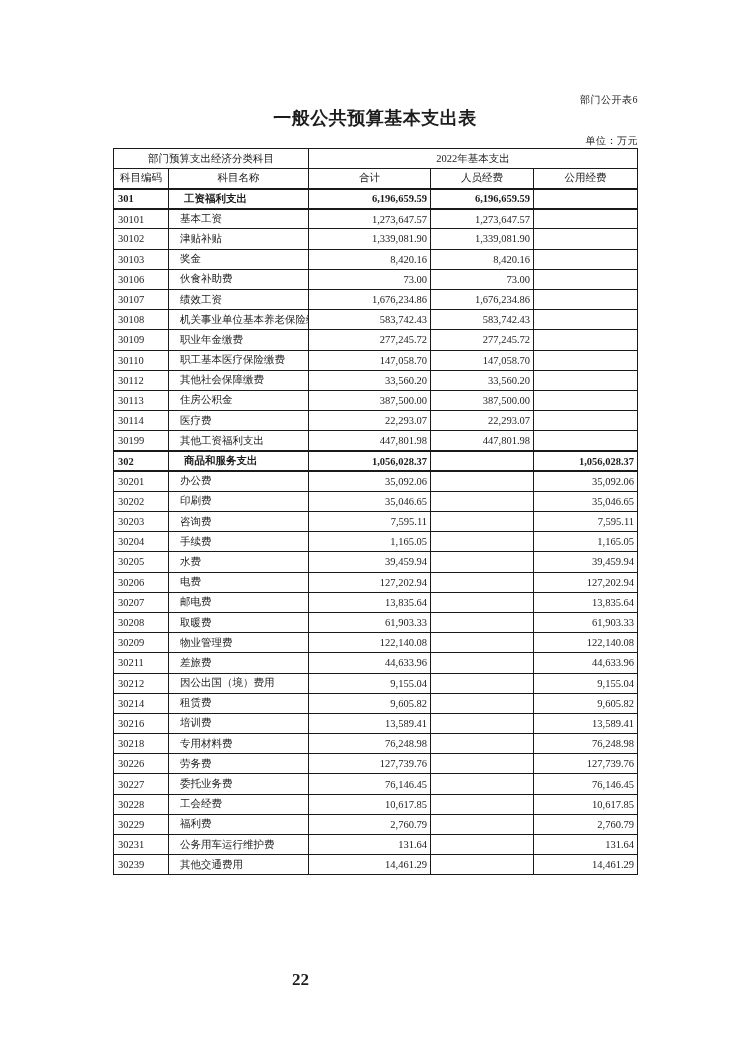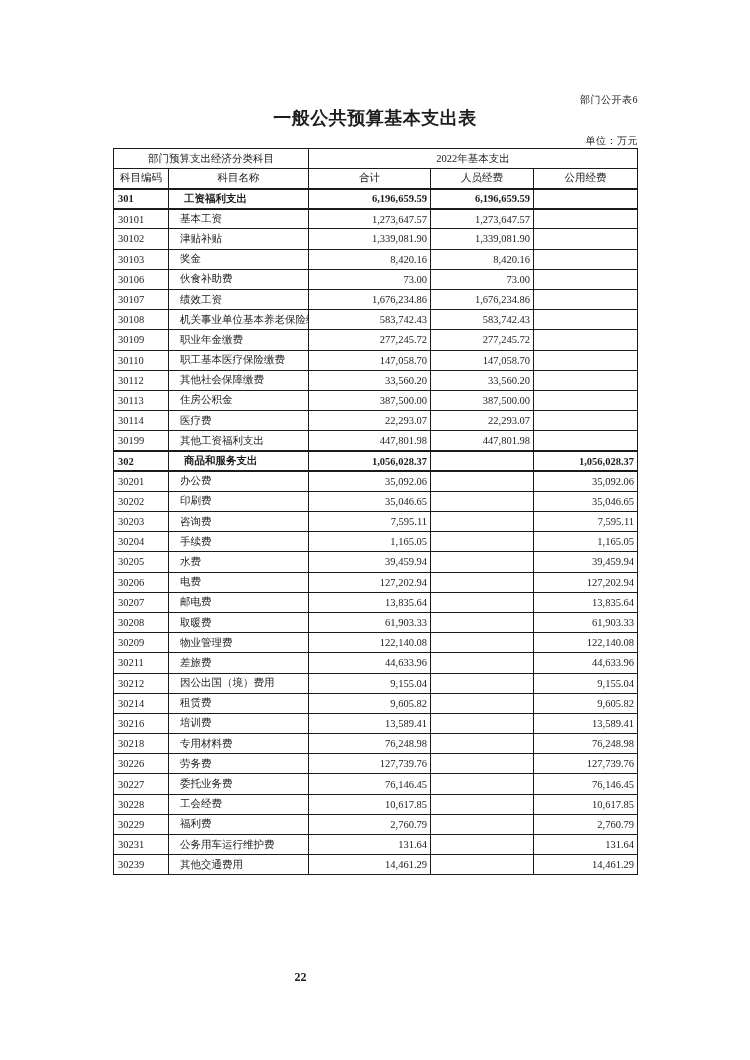--- a/index.html
+++ b/index.html
@@ -77,21 +77,21 @@
     border-bottom-width: 2px;
     margin-top: 48px;
   }
   tr.category-row td.col-name { padding-left: 15px; }
   .page-number {
     position: absolute;
     top: 970px;
     left: 0;
     width: 601px;
     text-align: center;
-    font-size: 12px;
+    font-size: 17px;
     font-weight: bold;
   }
 </style>
 </head>
 <body>
 
 <div class="doc-label">部门公开表6</div>
 
 <div class="doc-title">一般公共预算基本支出表</div>
 

